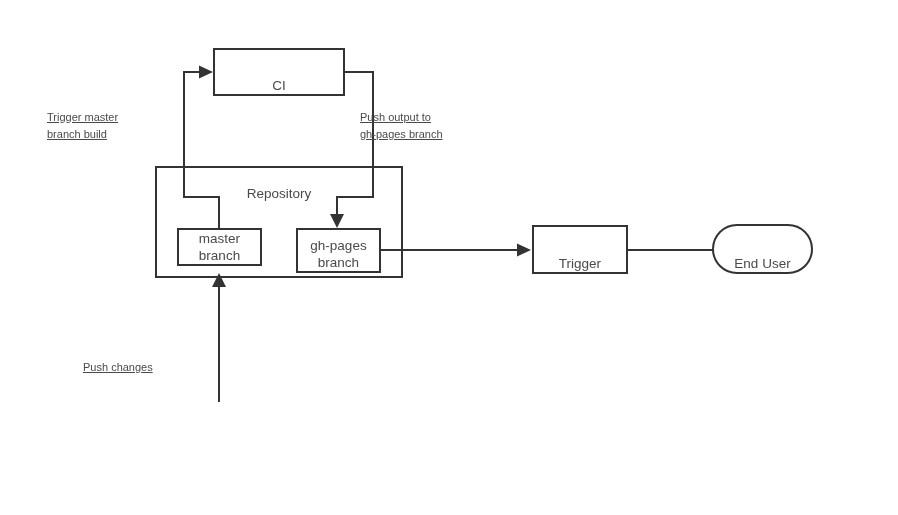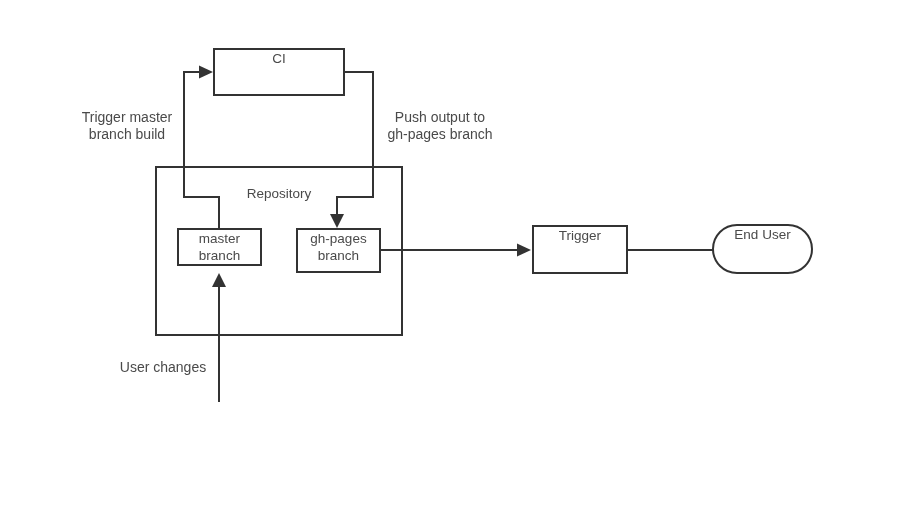--- a/index.html
+++ b/index.html
@@ -17,46 +17,46 @@
     left: 0; top: 0;
     width: 898px; height: 515px;
     z-index: 1;
   }
   .node {
     position: absolute;
     box-sizing: border-box;
     border: 2px solid #333333;
     background: #ffffff;
     display: flex;
-    align-items: flex-start;
+    align-items: flex-end;
     justify-content: center;
     text-align: center;
     font-size: 13.5px;
     line-height: 17px;
     white-space: pre-line;
     z-index: 2;
   }
   .node--container {
     background: transparent;
     align-items: flex-start;
     z-index: 1;
   }
   .node--stadium { border-radius: 25px; }
   .container-label { margin-top: 17px; }
   .edge-label {
     position: absolute;
-    text-align: center;
-    font-size: 14px;
+    font-size: 11px;
     line-height: 17px;
     white-space: pre-line;
     z-index: 3;
+    text-decoration: underline;
   }
   
   #node-ci        { left: 213px; top: 48px;  width: 132px; height: 48px; }
-  #node-repo      { left: 155px; top: 166px; width: 248px; height: 170px; }
+  #node-repo      { left: 155px; top: 166px; width: 248px; height: 112px; }
   #node-master    { left: 177px; top: 228px; width: 85px;  height: 38px; }
   #node-ghpages   { left: 296px; top: 228px; width: 85px;  height: 45px; }
   #node-netlify   { left: 532px; top: 225px; width: 96px;  height: 49px; }
   #node-enduser   { left: 712px; top: 224px; width: 101px; height: 50px; }
   #node-blogger   { left: 169px; top: 402px; width: 99px;  height: 50px; }
   
   #label-trigger  { left: 47px;  top: 109px; width: 160px; }
   #label-push-output { left: 360px; top: 109px; width: 160px; }
   #label-webhook  { left: 409px; top: 210px; width: 100px; }
   #label-push-changes { left: 83px; top: 359px; width: 160px; }
@@ -108,15 +108,15 @@
 
   <div id="node-enduser" class="node node--stadium">
     <span>End User</span>
   </div>
 
 
   <div id="label-trigger" class="edge-label">Trigger master
 branch build</div>
   <div id="label-push-output" class="edge-label">Push output to
 gh-pages branch</div>
-  <div id="label-push-changes" class="edge-label">User changes</div>
+  <div id="label-push-changes" class="edge-label">Push changes</div>
 
 </div>
 
 </body></html>

